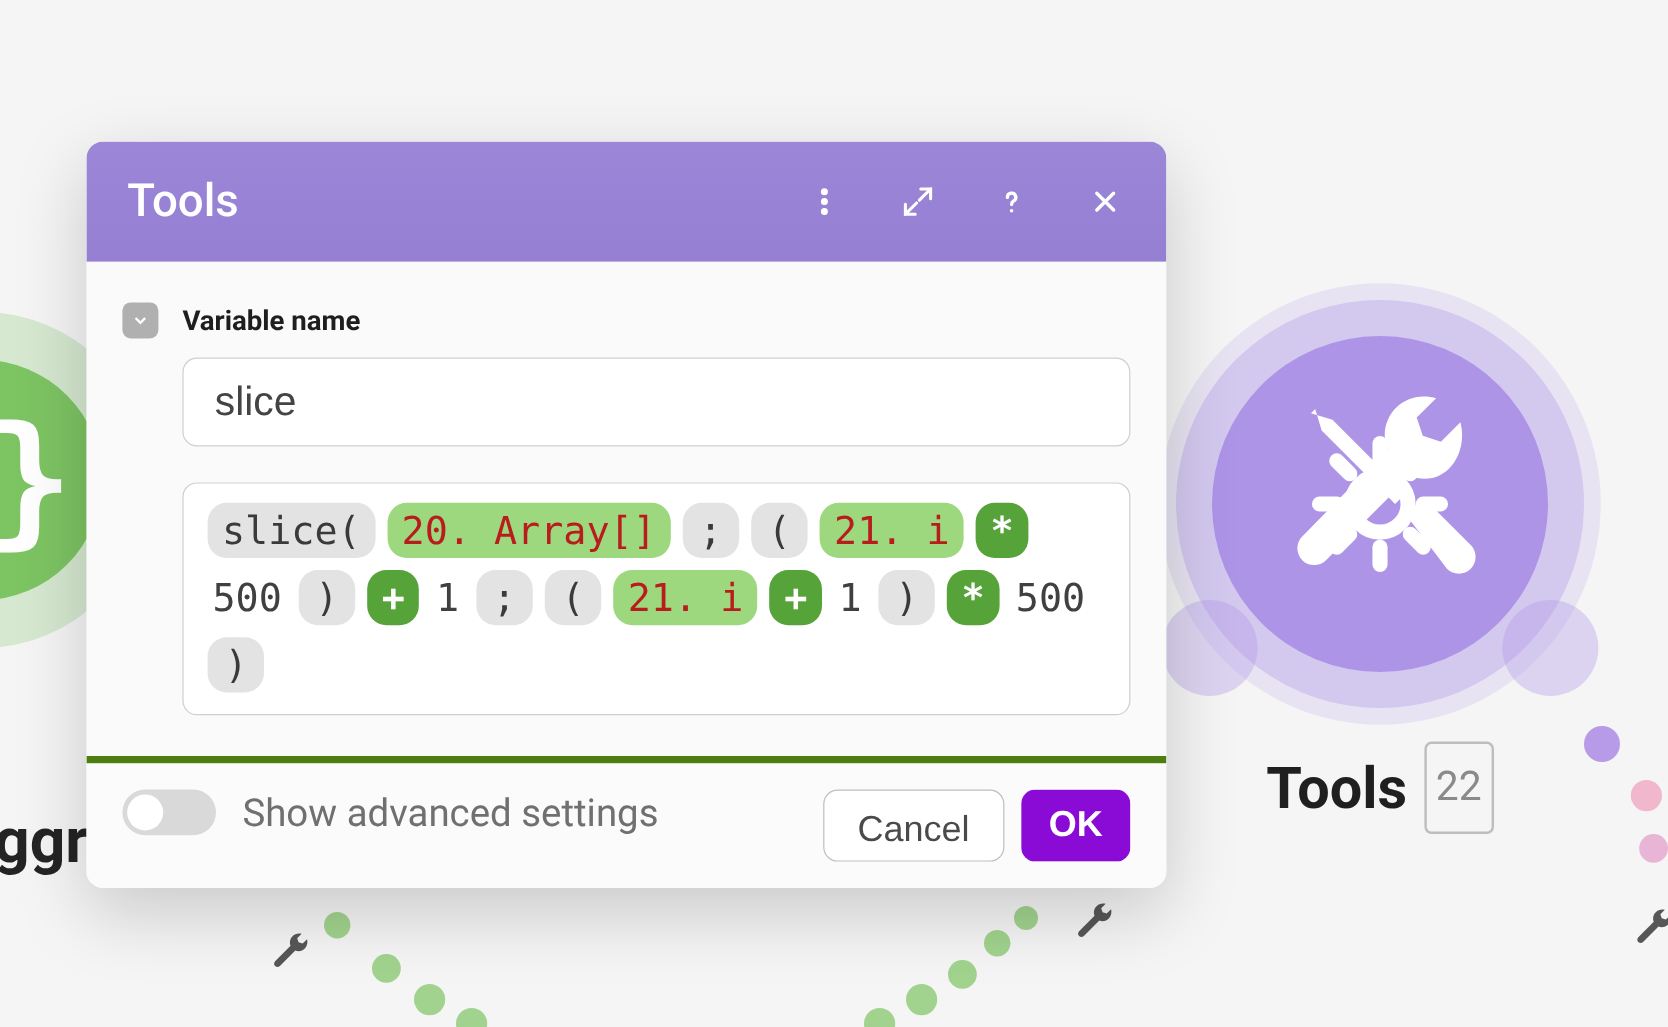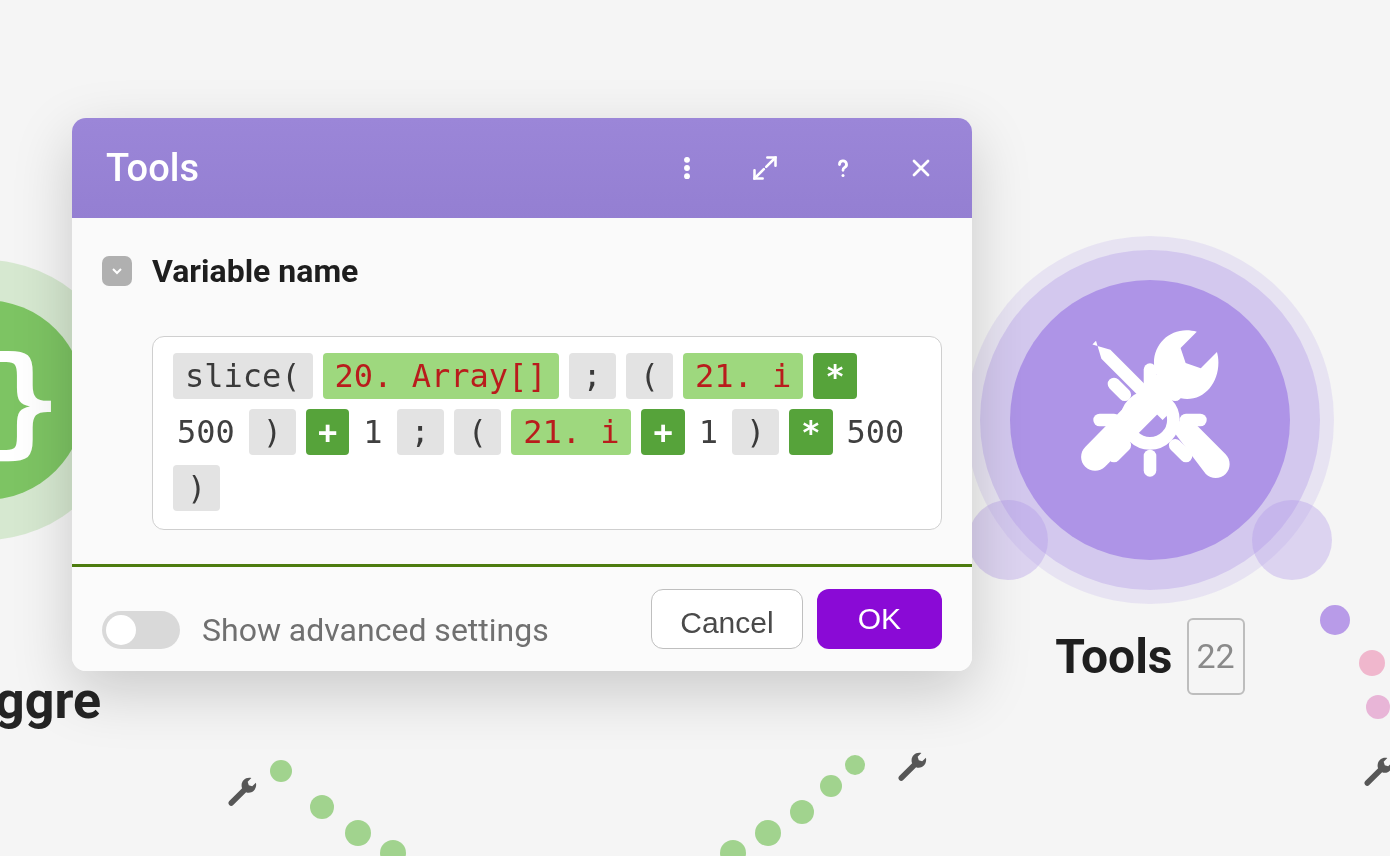--- a/index.html
+++ b/index.html
@@ -186,21 +186,21 @@
   .field-row { display: flex; align-items: center; gap: 20px; margin-bottom: 16px; }
   .collapse-box {
     width: 30px; height: 30px;
     background: #b0b0b0;
     border-radius: 7px;
     display:flex; align-items:center; justify-content:center;
     cursor: pointer;
   }
   .collapse-box svg { width: 16px; height: 16px; stroke:#fff; fill:none; stroke-width:3; }
 
-  .field-label-strong { font-size: 32px; font-weight: 700; color: #1e1e1e; }
+  .field-label-strong { font-size: 23px; font-weight: 700; color: #1e1e1e; }
   .field-label        { font-size: 32px; font-weight: 400; color: #3a3a3a; }
 
   .text-input {
     margin-left: 50px;
     width: 790px;
     height: 74px;
     border: 1px solid #cfcfcf;
     border-radius: 12px;
     background: #fff;
     font-size: 34px;
@@ -221,38 +221,38 @@
     gap: 10px 10px;
     align-items: center;
     font-family: ui-monospace, SFMono-Regular, Menlo, monospace;
     font-size: 32px;
     cursor: text;
   }
   .tok {
     display: inline-flex;
     align-items: center;
     height: 46px;
-    border-radius: 4px;
+    border-radius: 16px;
     padding: 0 12px;
     white-space: pre;
   }
   .tok-fn   { background: #e3e3e3; color:#3a3a3a; }
   .tok-ref  { background: #9ed87e; color:#b91c1c; }
   .tok-sep  { background: #e3e3e3; color:#3a3a3a; padding:0 14px; }
   .tok-par  { background: #e3e3e3; color:#3a3a3a; padding:0 14px; }
   .tok-op   { background: #56a33a; color:#fff; font-weight:700; padding:0 12px; }
   .tok-num  { color:#404040; padding:0 4px; }
 
   
   .dialog-footer {
-    border-top: 3px solid #4d7c0f;
+    border-top: 6px solid #4d7c0f;
     background: #fbfbfb;
     padding: 22px 30px;
     display: flex;
-    align-items: flex-end;
+    align-items: flex-start;
   }
   .toggle {
     width: 78px; height: 38px;
     background: #d9d9d9;
     border-radius: 19px;
     position: relative;
     cursor: pointer;
   }
   .toggle::after {
     content: "";
@@ -278,22 +278,22 @@
   }
   .btn-cancel {
     background: #fff;
     border-color: #bfbfbf;
     color: #4a4a4a;
     margin-right: 14px;
   }
   .btn-ok {
     background: #8a0ad6;
     color: #fff;
-    font-weight: 400;
-    padding: 0 40px;
+    font-weight: 700;
+    padding: 0 22px;
   }
 
   .spacer-v { height: 30px; }
 </style>
 </head>
 <body>
 
 <div class="bg-green-node">
   <span class="bg-green-glyph">}</span>
 </div>
@@ -399,20 +399,21 @@
   <div class="dialog-body">
     
     <div class="field-row">
       <span class="collapse-box">
         <svg viewBox="0 0 24 24">
             <polyline points="6 9 12 15 18 9"></polyline>
           </svg>
       </span>
       <span class="field-label-strong">Variable name</span>
     </div>
+    <input class="text-input" type="text" value="slice" style="">
 
     <div class="spacer-v"></div>
 
     
     <div class="expr-box" id="expr-box">
         <span class="tok tok-fn">slice(</span>
         <span class="tok tok-ref">20. Array[]</span>
         <span class="tok tok-sep">;</span>
         <span class="tok tok-par">(</span>
         <span class="tok tok-ref">21. i</span>

